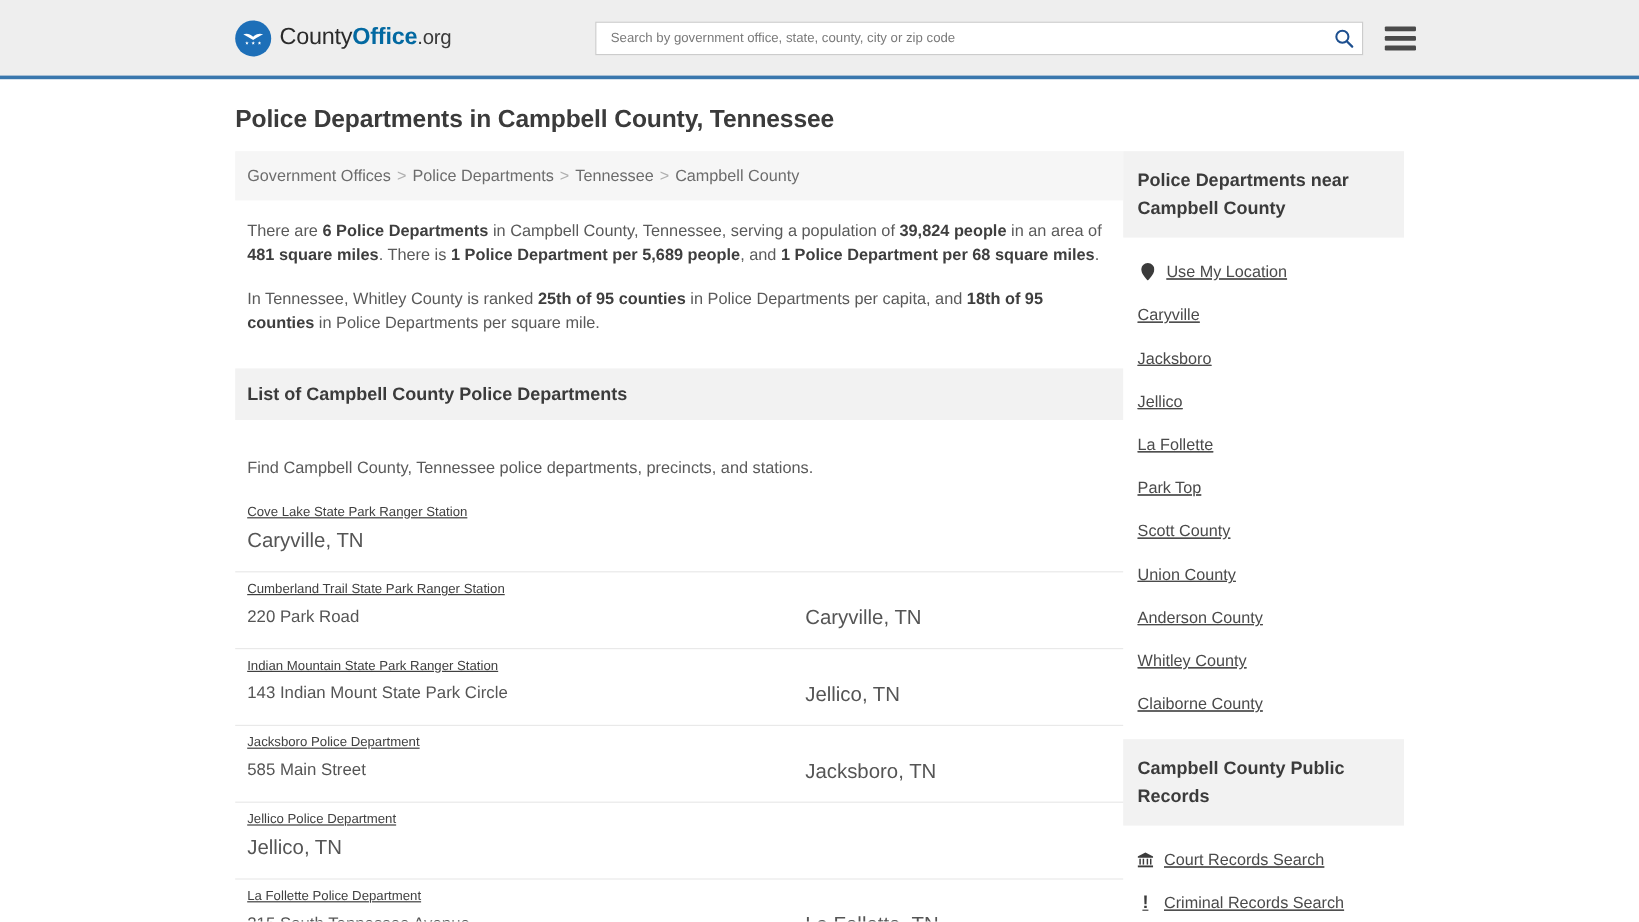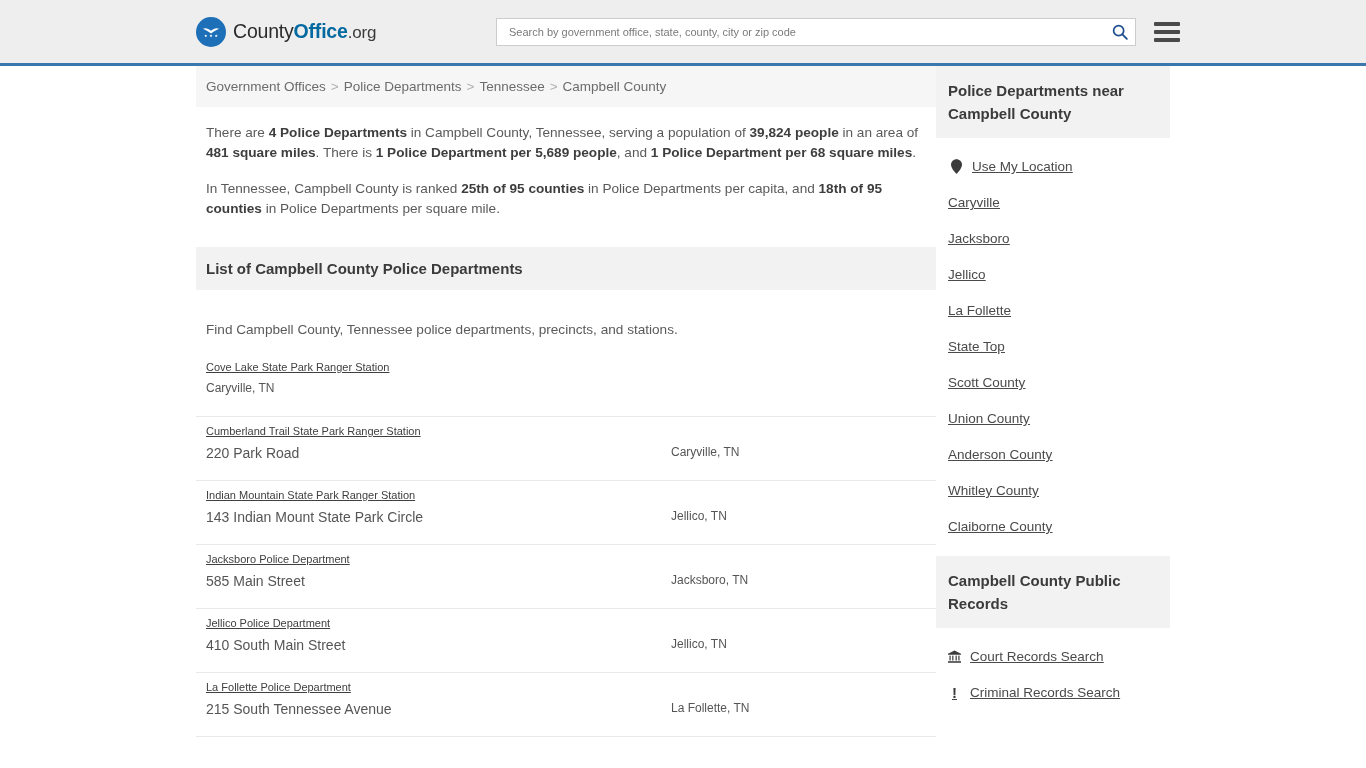--- a/index.html
+++ b/index.html
@@ -153,21 +153,21 @@
     margin-top: 8px;
     cursor: pointer;
   }
   .dept-bottom { display: flex; margin-top: 6px; }
   .dept-addr {
     width: 465px;
     font-size: 14px;
     color: #555555;
   }
   .dept-city {
-    font-size: 12px;
+    font-size: 17px;
     color: #555555;
   }
 
   
   .side-panel { margin-bottom: 22px; }
   .side-head {
     background: #f2f2f2;
     padding: 13px 12px;
     font-size: 15px;
     font-weight: bold;
@@ -233,30 +233,31 @@
     <div class="hamburger">
       <span></span>
       <span></span>
       <span></span>
     </div>
   </div>
 </div>
 
 <div class="page">
 
+  <h1 class="page-title">Police Departments in Campbell County, Tennessee</h1>
 
   <div class="columns">
 
     <div class="main-col">
 
       <div class="breadcrumb" id="breadcrumb"><a href="#">Government Offices</a><span class="sep">&gt;</span><a href="#">Police Departments</a><span class="sep">&gt;</span><a href="#">Tennessee</a><span class="sep">&gt;</span><a href="#">Campbell County</a></div>
 
       <div class="intro">
-        <p id="intro-p1"><span>There are </span><b>4 Police Departments</b><span> in Campbell County, Tennessee, serving a population of </span><b>39,824 people</b><span> in an area of </span><b>481 square miles</b><span>. There is </span><b>1 Police Department per 5,689 people</b><span>, and </span><b>1 Police Department per 68 square miles</b><span>.</span></p>
-        <p id="intro-p2"><span>In Tennessee, Campbell County is ranked </span><b>25th of 95 counties</b><span> in Police Departments per capita, and </span><b>18th of 95 counties</b><span> in Police Departments per square mile.</span></p>
+        <p id="intro-p1"><span>There are </span><b>6 Police Departments</b><span> in Campbell County, Tennessee, serving a population of </span><b>39,824 people</b><span> in an area of </span><b>481 square miles</b><span>. There is </span><b>1 Police Department per 5,689 people</b><span>, and </span><b>1 Police Department per 68 square miles</b><span>.</span></p>
+        <p id="intro-p2"><span>In Tennessee, Whitley County is ranked </span><b>25th of 95 counties</b><span> in Police Departments per capita, and </span><b>18th of 95 counties</b><span> in Police Departments per square mile.</span></p>
       </div>
 
       <div class="section-head">List of Campbell County Police Departments</div>
       <div class="section-sub">Find Campbell County, Tennessee police departments, precincts, and stations.</div>
 
       <div class="dept-list" id="dept-list">
           <div class="dept-row"><a class="dept-name" href="#">Cove Lake State Park Ranger Station</a><div class="dept-bottom">
               <div class="dept-city">Caryville, TN</div>
             </div></div>
           <div class="dept-row"><a class="dept-name" href="#">Cumberland Trail State Park Ranger Station</a><div class="dept-bottom">
@@ -265,21 +266,20 @@
             </div></div>
           <div class="dept-row"><a class="dept-name" href="#">Indian Mountain State Park Ranger Station</a><div class="dept-bottom">
               <div class="dept-addr">143 Indian Mount State Park Circle</div>
               <div class="dept-city">Jellico, TN</div>
             </div></div>
           <div class="dept-row"><a class="dept-name" href="#">Jacksboro Police Department</a><div class="dept-bottom">
               <div class="dept-addr">585 Main Street</div>
               <div class="dept-city">Jacksboro, TN</div>
             </div></div>
           <div class="dept-row"><a class="dept-name" href="#">Jellico Police Department</a><div class="dept-bottom">
-              <div class="dept-addr">410 South Main Street</div>
               <div class="dept-city">Jellico, TN</div>
             </div></div>
           <div class="dept-row"><a class="dept-name" href="#">La Follette Police Department</a><div class="dept-bottom">
               <div class="dept-addr">215 South Tennessee Avenue</div>
               <div class="dept-city">La Follette, TN</div>
             </div></div>
         </div>
 
     </div>
 
@@ -302,21 +302,21 @@
             <div class="side-link-row">
               <a class="side-link" href="#">Jacksboro</a>
             </div>
             <div class="side-link-row">
               <a class="side-link" href="#">Jellico</a>
             </div>
             <div class="side-link-row">
               <a class="side-link" href="#">La Follette</a>
             </div>
             <div class="side-link-row">
-              <a class="side-link" href="#">State Top</a>
+              <a class="side-link" href="#">Park Top</a>
             </div>
             <div class="side-link-row">
               <a class="side-link" href="#">Scott County</a>
             </div>
             <div class="side-link-row">
               <a class="side-link" href="#">Union County</a>
             </div>
             <div class="side-link-row">
               <a class="side-link" href="#">Anderson County</a>
             </div>

